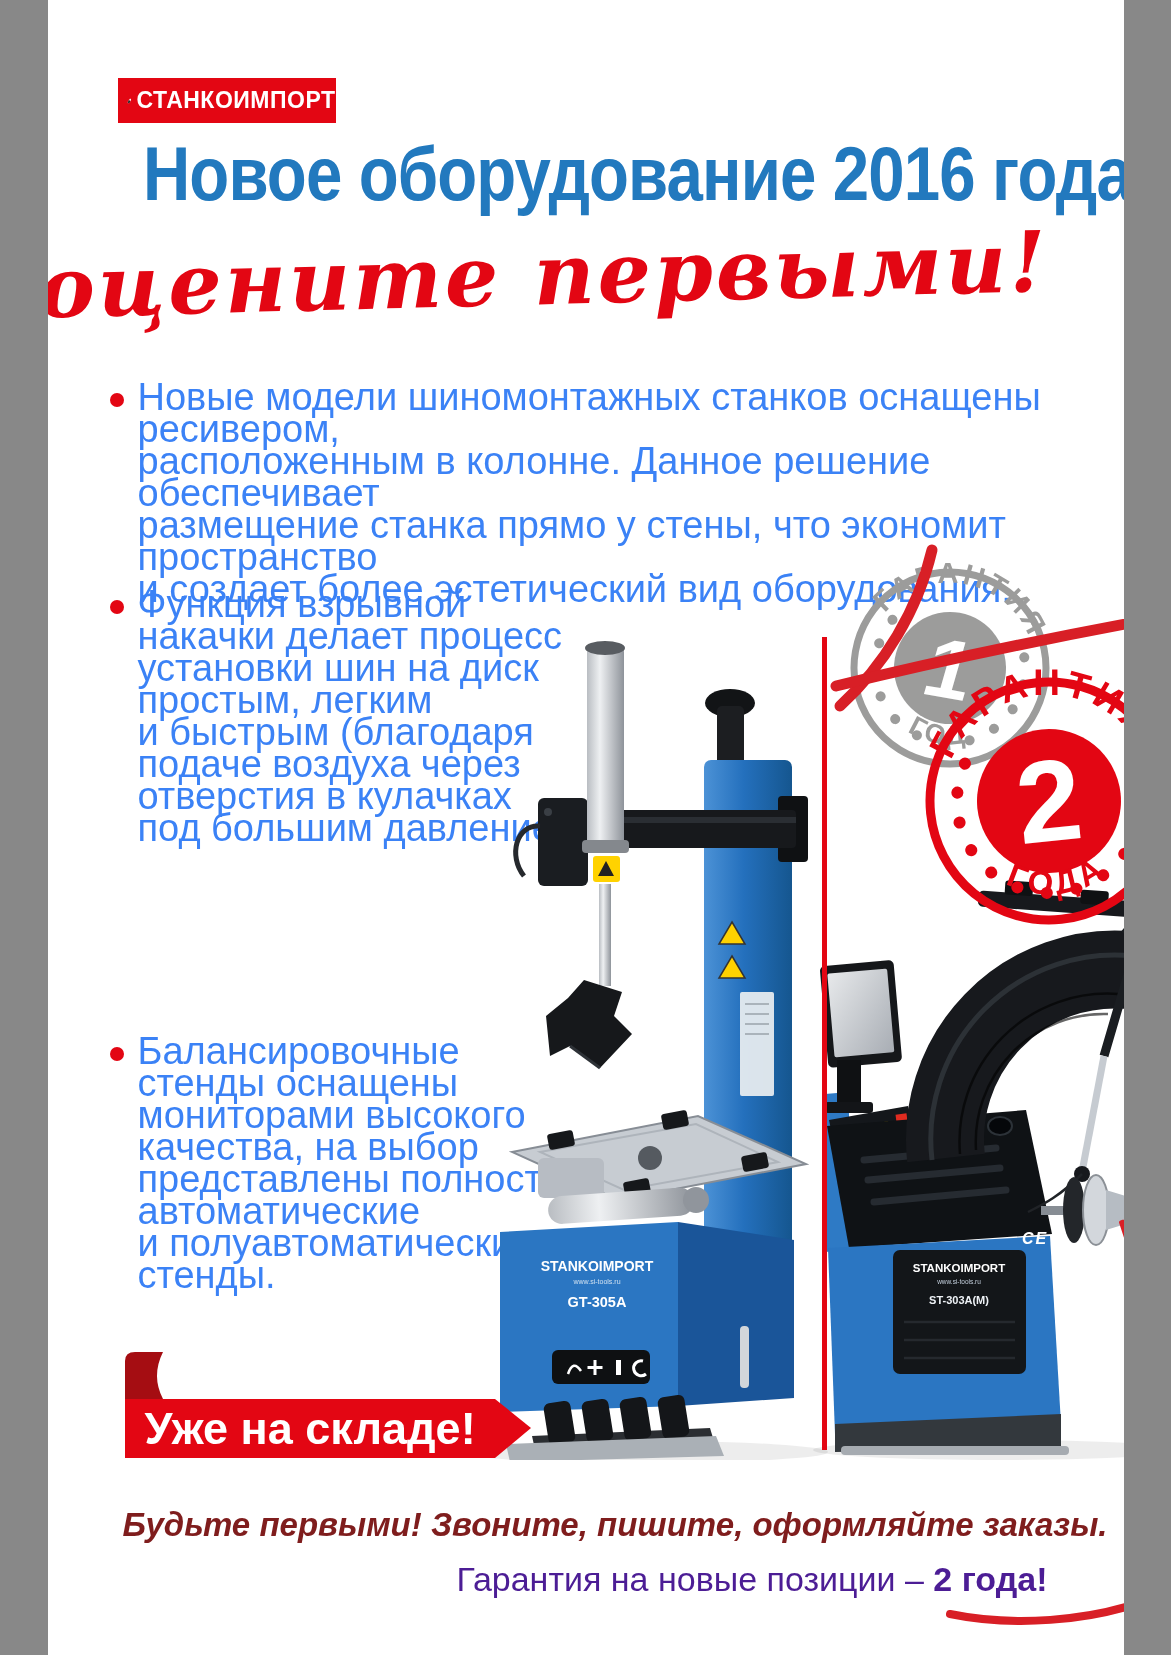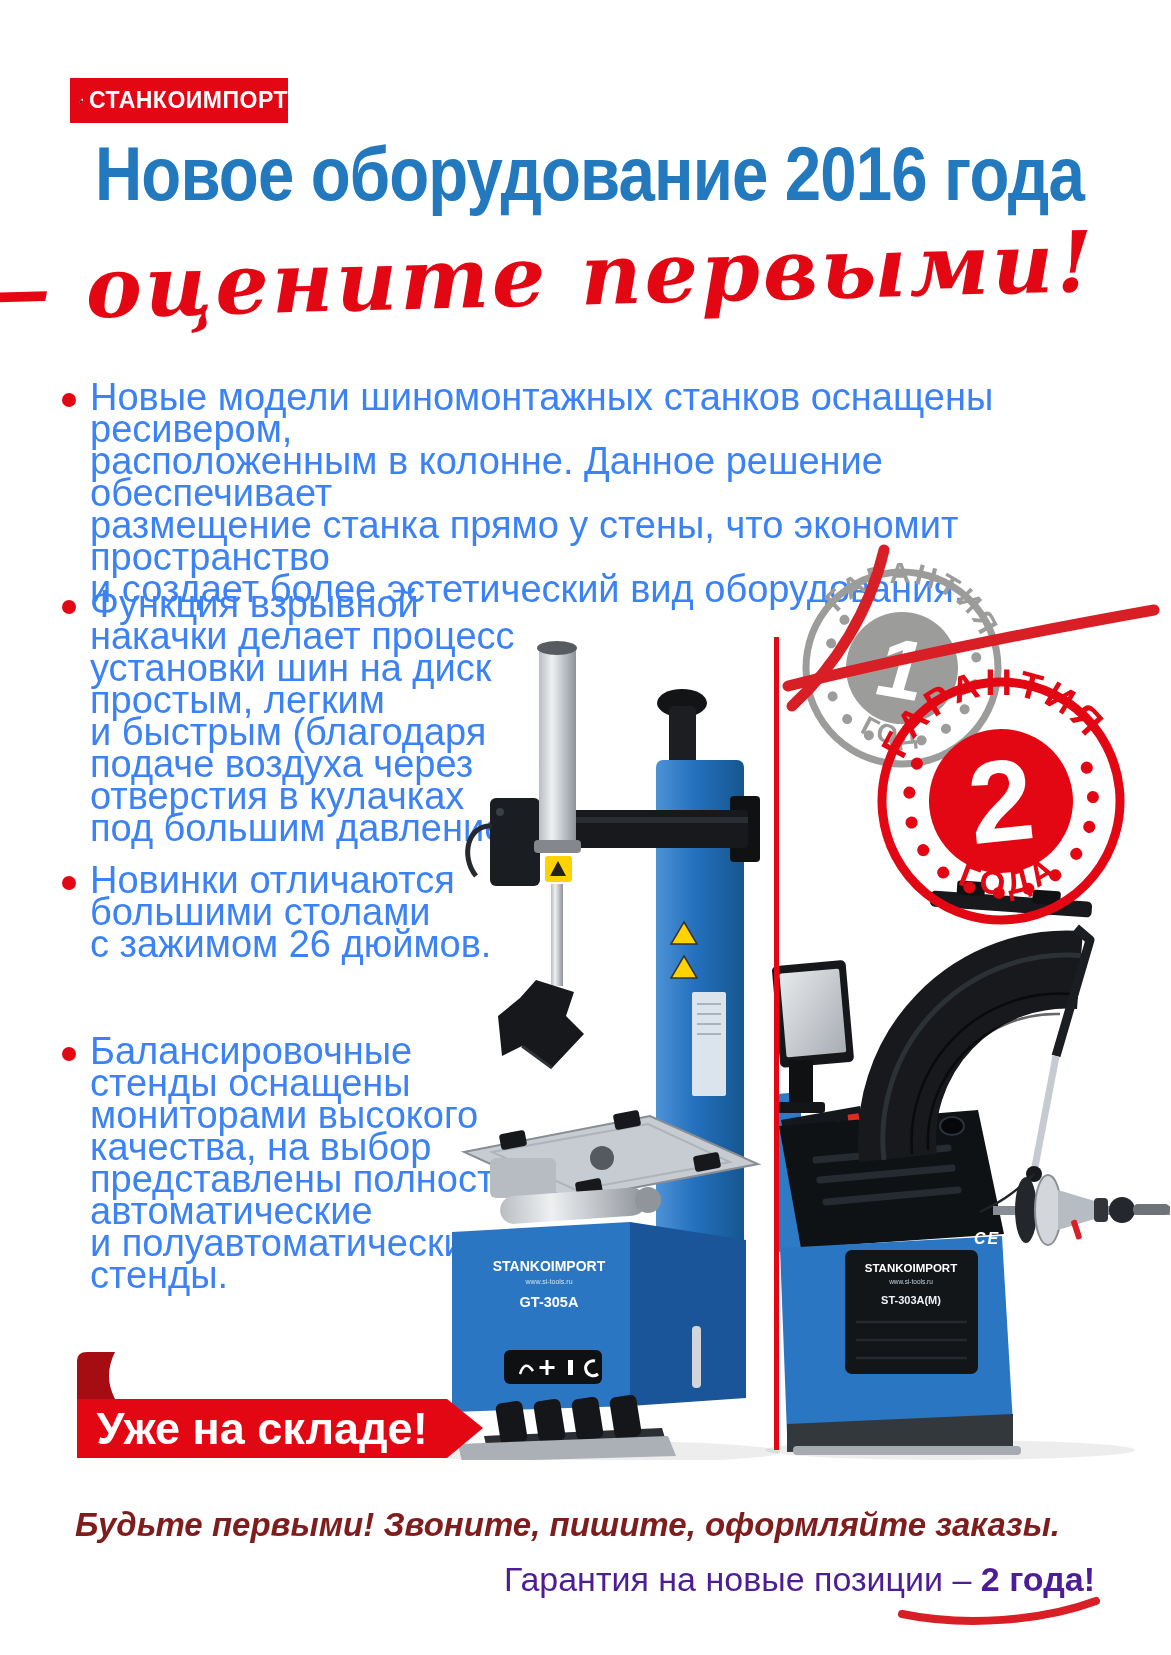--- a/index.html
+++ b/index.html
@@ -1,16 +1,16 @@
 <!DOCTYPE html>
 <html><head>
 <meta charset="utf-8">
 <style>
   html,body{margin:0;padding:0;background:#888;}
-  .page{position:relative;width:1171px;height:1655px;background:#ffffff;overflow:hidden;
+  .page{position:relative;width:1076px;height:1655px;background:#ffffff;overflow:hidden;
         font-family:"Liberation Sans",sans-serif;margin:0 auto;}
   .abs{position:absolute;}
 
   
   .logo{left:70px;top:78px;width:218px;height:45px;background:#e30613;display:flex;
         align-items:center;padding-left:9px;box-sizing:border-box;}
   .logo-text{color:#fff;font-weight:bold;font-size:23px;letter-spacing:.5px;margin-left:5px;white-space:nowrap;}
 
   
   .headline{left:95px;top:136px;color:#2279be;font-weight:bold;font-size:76px;line-height:1;
@@ -59,23 +59,20 @@
 размещение станка прямо у стены, что экономит пространство
 и создает более эстетический вид оборудования.</div>
   <div class="abs bullet b2">Функция взрывной
 накачки делает процесс
 установки шин на диск
 простым, легким
 и быстрым (благодаря
 подаче воздуха через
 отверстия в кулачках
 под большим давлением).</div>
-  <div class="abs bullet b3">Новинки отличаются
-большими столами
-с зажимом 26 дюймов.</div>
   <div class="abs bullet b4">Балансировочные
 стенды оснащены
 мониторами высокого
 качества, на выбор
 представлены полностью
 автоматические
 и полуавтоматические
 стенды.</div>
 
   <svg class="abs machines" viewBox="425 590 746 870">

